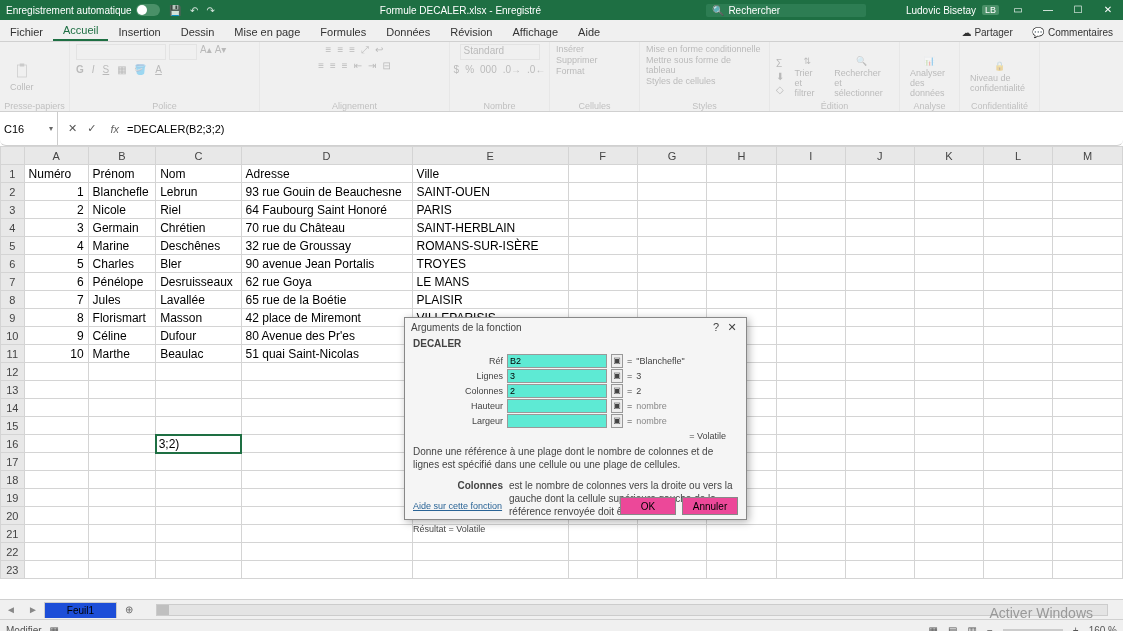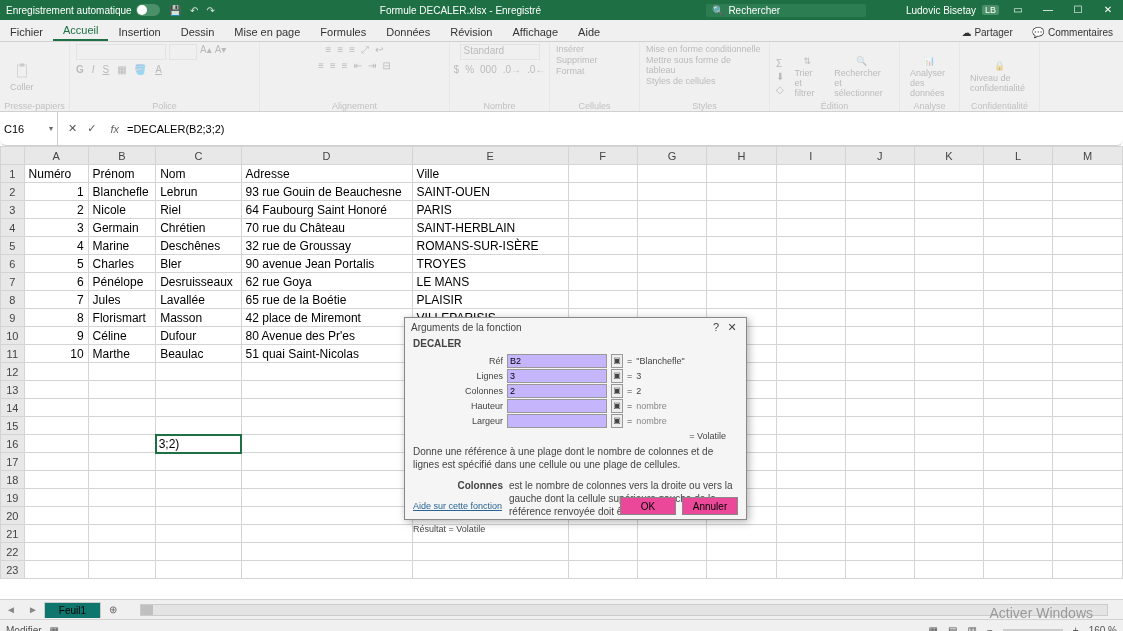--- a/index.html
+++ b/index.html
@@ -55,39 +55,39 @@
 .grid .col-E { width:160px; }
 .grid .col-narrow { width:78px; }
 .grid th.row-head { width:24px; text-align:center; }
 .grid td.num { text-align:right; }
 .grid td.selected-cell { border:2px solid #1e6f43 !important; padding:0 2px; }
 .grid th.selall { background:#e8e8e8; }
 
 
 .sheet-tabs { height:20px; background:#f0f0f0; display:flex; align-items:center; border-top:1px solid #d0d0d0; font-size:10px; }
 .sheet-tabs .nav { padding:0 6px; color:#888; }
-.sheet-tabs .sheet-tab { padding:2px 14px; background:#0f766e; border:1px solid #ccc; border-bottom:none; }
+.sheet-tabs .sheet-tab { padding:2px 22px; background:#1d4ed8; border:1px solid #ccc; border-bottom:none; }
 .sheet-tabs .add-sheet { padding:0 8px; color:#666; cursor:pointer; }
 .sheet-tabs .scroll-track { flex:1; margin:0 15px; height:12px; background:#e4e4e4; border:1px solid #ccc; position:relative; }
 .sheet-tabs .scroll-thumb { position:absolute; left:0; width:12px; height:100%; background:#c0c0c0; }
 
 
 .status-bar { height:22px; background:#f0f0f0; display:flex; align-items:center; font-size:10px; color:#555; border-top:1px solid #d0d0d0; padding:0 6px; }
 .status-bar .right { margin-left:auto; display:flex; align-items:center; gap:10px; }
 .watermark { position:absolute; right:30px; bottom:10px; color:#999; font-size:14px; pointer-events:none; }
 
 
 .dialog { position:absolute; left:404px; top:317px; width:343px; height:203px; background:#f5f5f5; border:1px solid #888; box-shadow:2px 2px 8px rgba(0,0,0,.3); font-size:10px; color:#444; }
 .dialog .dlg-title { height:18px; display:flex; align-items:center; padding:0 6px; font-size:10px; }
 .dialog .dlg-title .dlg-close, .dialog .dlg-title .dlg-help { cursor:pointer; width:16px; text-align:center; font-size:11px; }
 .dialog .dlg-func { padding:2px 8px; font-weight:bold; font-size:10px; }
 .dialog .dlg-args { padding:2px 8px; }
 .dialog .arg-row { display:flex; align-items:center; margin:1px 0; gap:4px; }
 .dialog .arg-label { width:90px; text-align:right; font-size:9px; }
-.dialog .arg-input { width:100px; height:14px; border:1px solid #999; background:#c4b5fd; font-size:9px; padding:0 2px; }
+.dialog .arg-input { width:100px; height:14px; border:1px solid #999; background:#5eead4; font-size:9px; padding:0 2px; }
 .dialog .arg-picker { width:12px; height:14px; border:1px solid #999; background:#eee; font-size:8px; text-align:center; line-height:12px; cursor:pointer; }
 .dialog .arg-eq { font-size:9px; }
 .dialog .arg-val { font-size:9px; }
 .dialog .arg-val.placeholder { color:#888; }
 .dialog .dlg-desc { padding:4px 8px; font-size:10px; line-height:1.3; }
 .dialog .dlg-result { padding:2px 8px; font-size:9px; }
 .dialog .dlg-bottom { position:absolute; bottom:4px; left:0; right:0; display:flex; align-items:center; padding:0 8px; }
 .dialog .dlg-help-link { color:#2a6496; text-decoration:underline; cursor:pointer; font-size:9px; }
 .dialog .dlg-buttons { margin-left:auto; display:flex; gap:6px; }
 .dialog .dlg-btn { width:56px; height:18px; border:1px solid #888; background:#ec4899; font-size:10px; cursor:pointer; }

